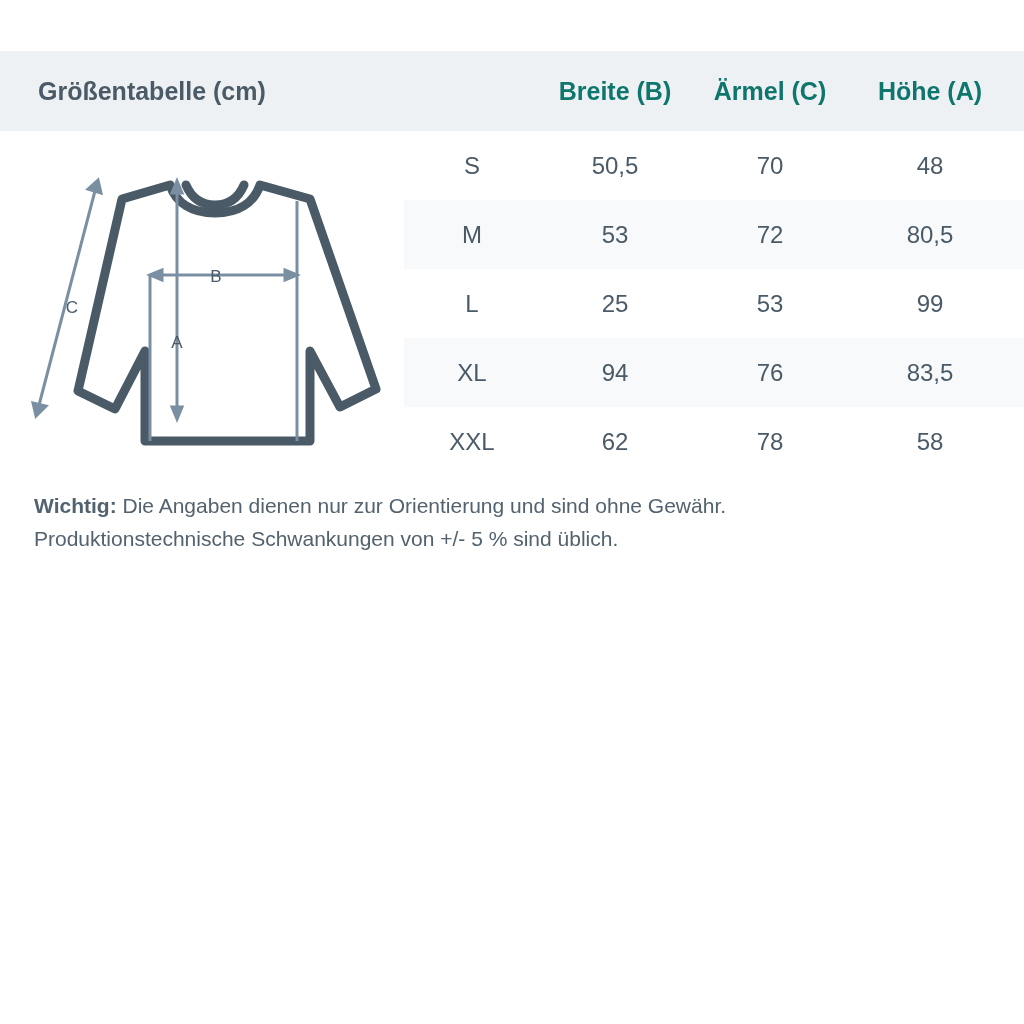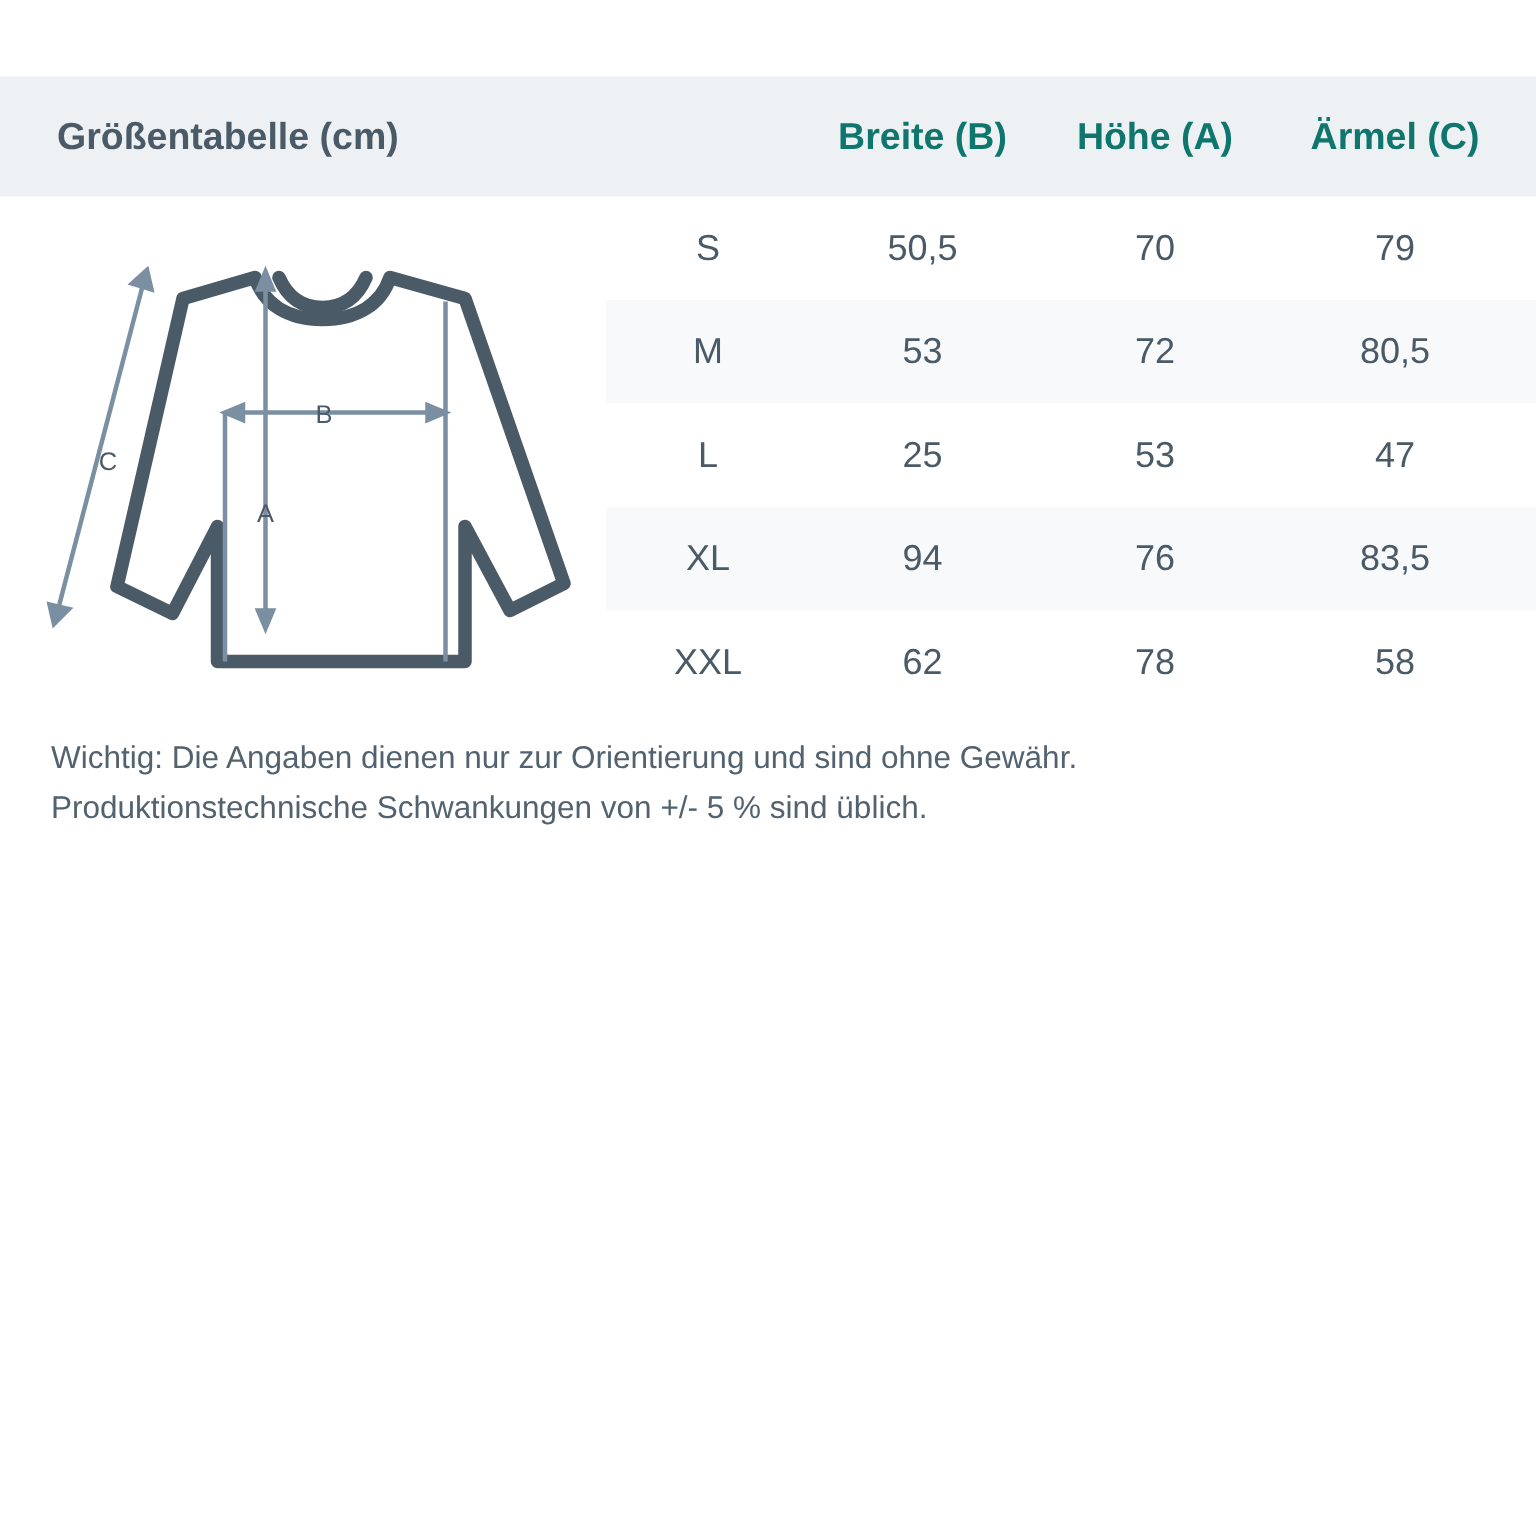--- a/index.html
+++ b/index.html
@@ -106,22 +106,22 @@
 </head>
 <body>
 
 <div class="page">
 
   <div class="header">
     <div class="header-title">Größentabelle (cm)</div>
     <div class="header-cols">
       <div class="hcol c0"></div>
       <div class="hcol c1">Breite (B)</div>
+      <div class="hcol c3">Ärmel (C)</div>
       <div class="hcol c2">Höhe (A)</div>
-      <div class="hcol c3">Ärmel (C)</div>
     </div>
   </div>
 
   <div class="illustration">
     <svg width="394" height="330" viewBox="0 0 394 330" xmlns="http://www.w3.org/2000/svg">
 
       <g fill="none" stroke="#4a5a66" stroke-width="9" stroke-linejoin="round" stroke-linecap="round">
         <path d="M160,44
                  C166,62 182,72 205,72
                  C228,72 244,62 250,44
@@ -163,46 +163,46 @@
       </g>
       <text x="62" y="172" font-family="Liberation Sans, sans-serif" font-size="17" fill="#4a5a66" text-anchor="middle">C</text>
     </svg>
   </div>
 
   <div class="table-body">
     <div class="row">
       <div class="cell c0">S</div>
       <div class="cell c1">50,5</div>
       <div class="cell c2">70</div>
-      <div class="cell c3">79</div>
+      <div class="cell c3">48</div>
     </div>
     <div class="row alt">
       <div class="cell c0">M</div>
       <div class="cell c1">53</div>
       <div class="cell c2">72</div>
       <div class="cell c3">80,5</div>
     </div>
     <div class="row">
       <div class="cell c0">L</div>
       <div class="cell c1">25</div>
       <div class="cell c2">53</div>
-      <div class="cell c3">47</div>
+      <div class="cell c3">99</div>
     </div>
     <div class="row alt">
       <div class="cell c0">XL</div>
       <div class="cell c1">94</div>
       <div class="cell c2">76</div>
       <div class="cell c3">83,5</div>
     </div>
     <div class="row">
       <div class="cell c0">XXL</div>
       <div class="cell c1">62</div>
       <div class="cell c2">78</div>
       <div class="cell c3">58</div>
     </div>
   </div>
 
   <div class="note">
-    <span style="font-weight:normal;">Wichtig:</span><span> Die Angaben dienen nur zur Orientierung und sind ohne Gewähr.</span><br>
+    <span style="font-weight:bold;">Wichtig:</span><span> Die Angaben dienen nur zur Orientierung und sind ohne Gewähr.</span><br>
     <span>Produktionstechnische Schwankungen von +/- 5 % sind üblich.</span>
   </div>
 
 </div>
 
 </body></html>

